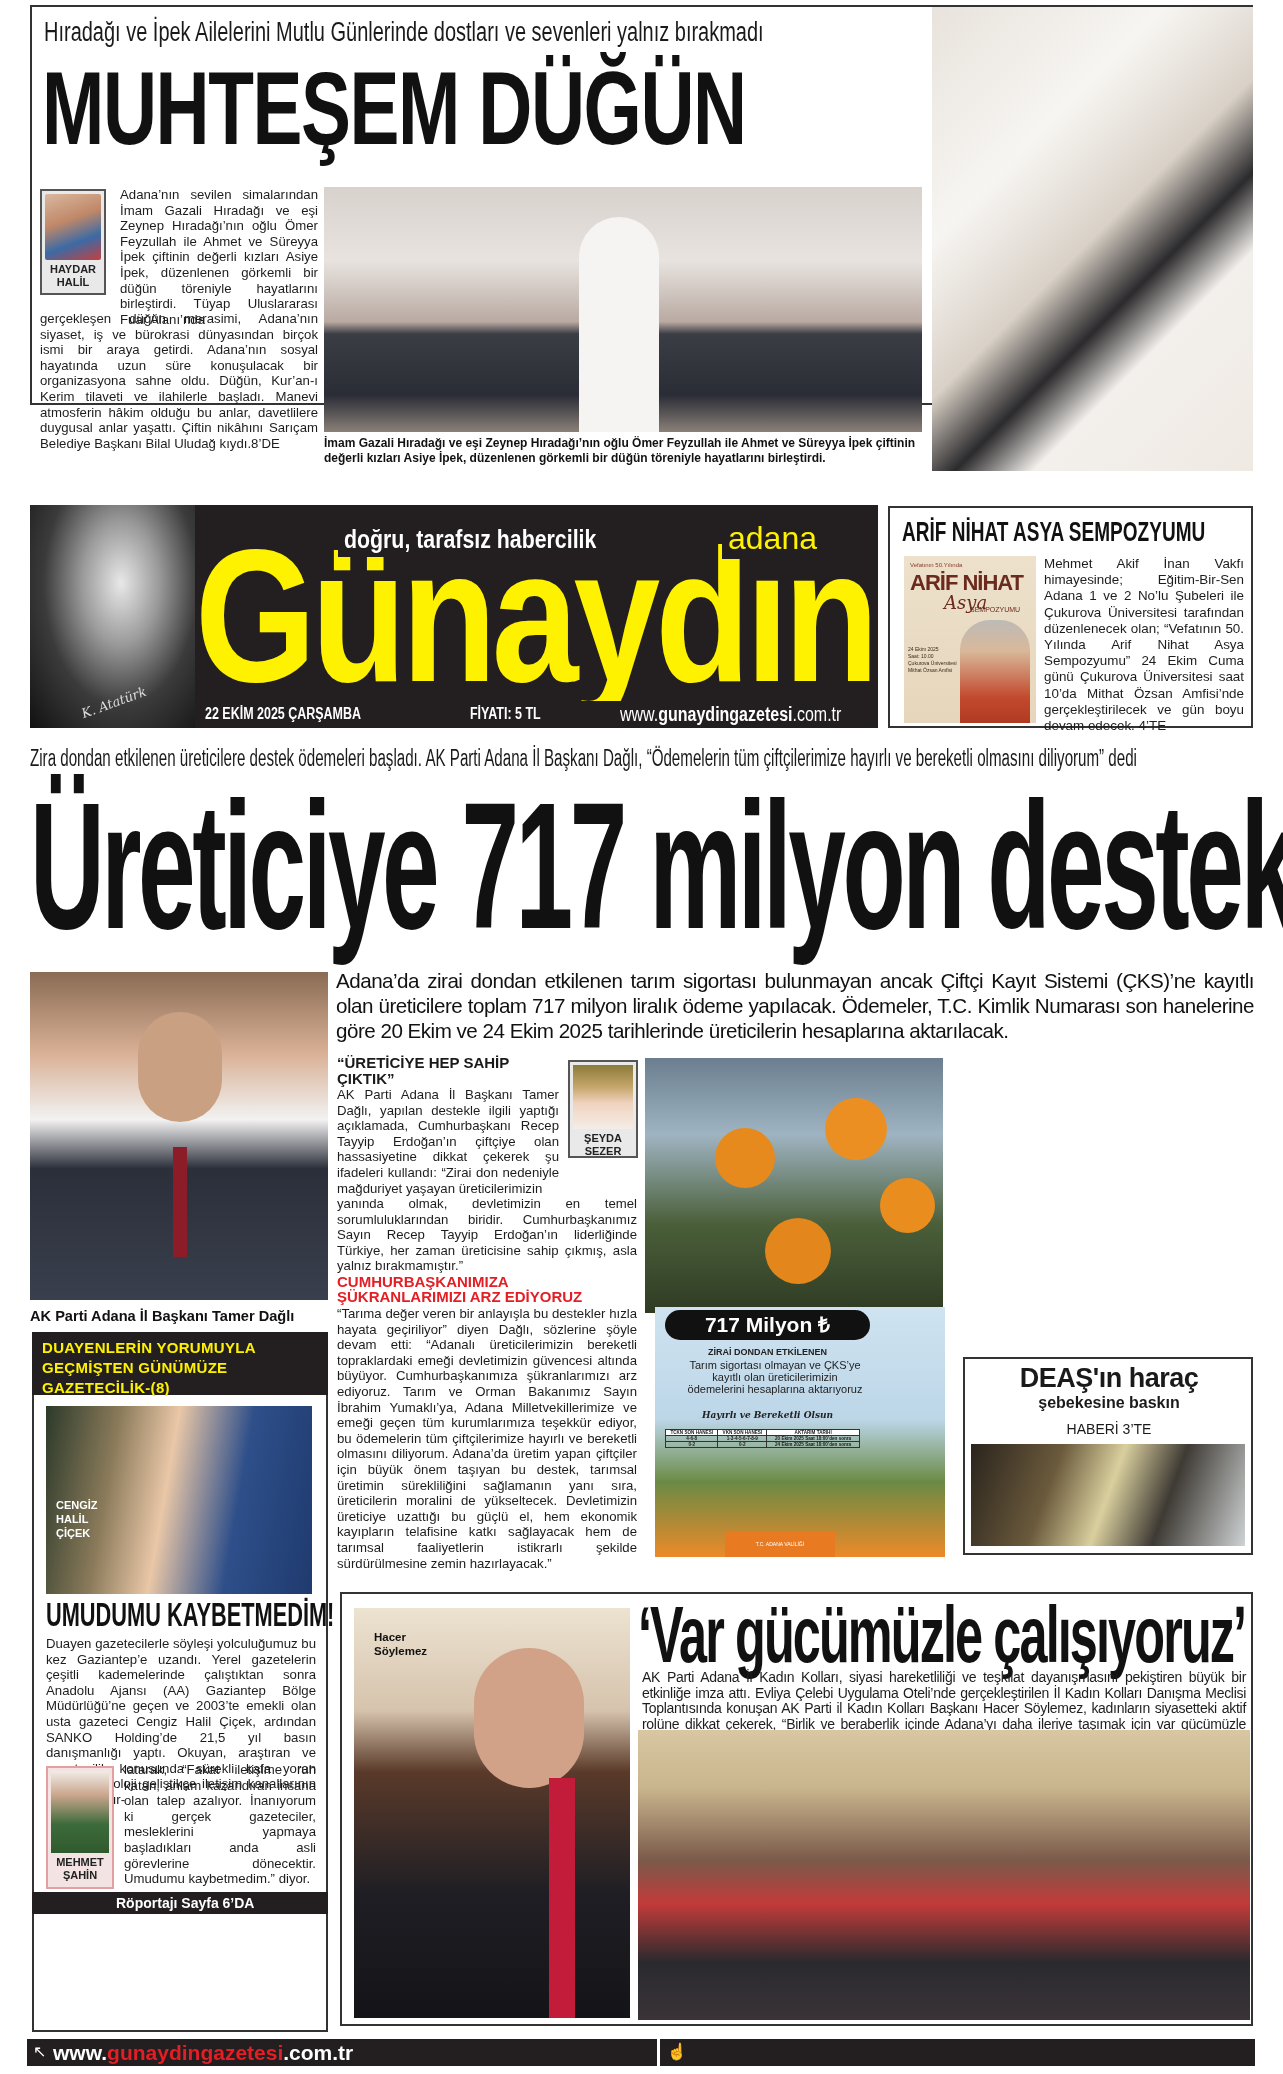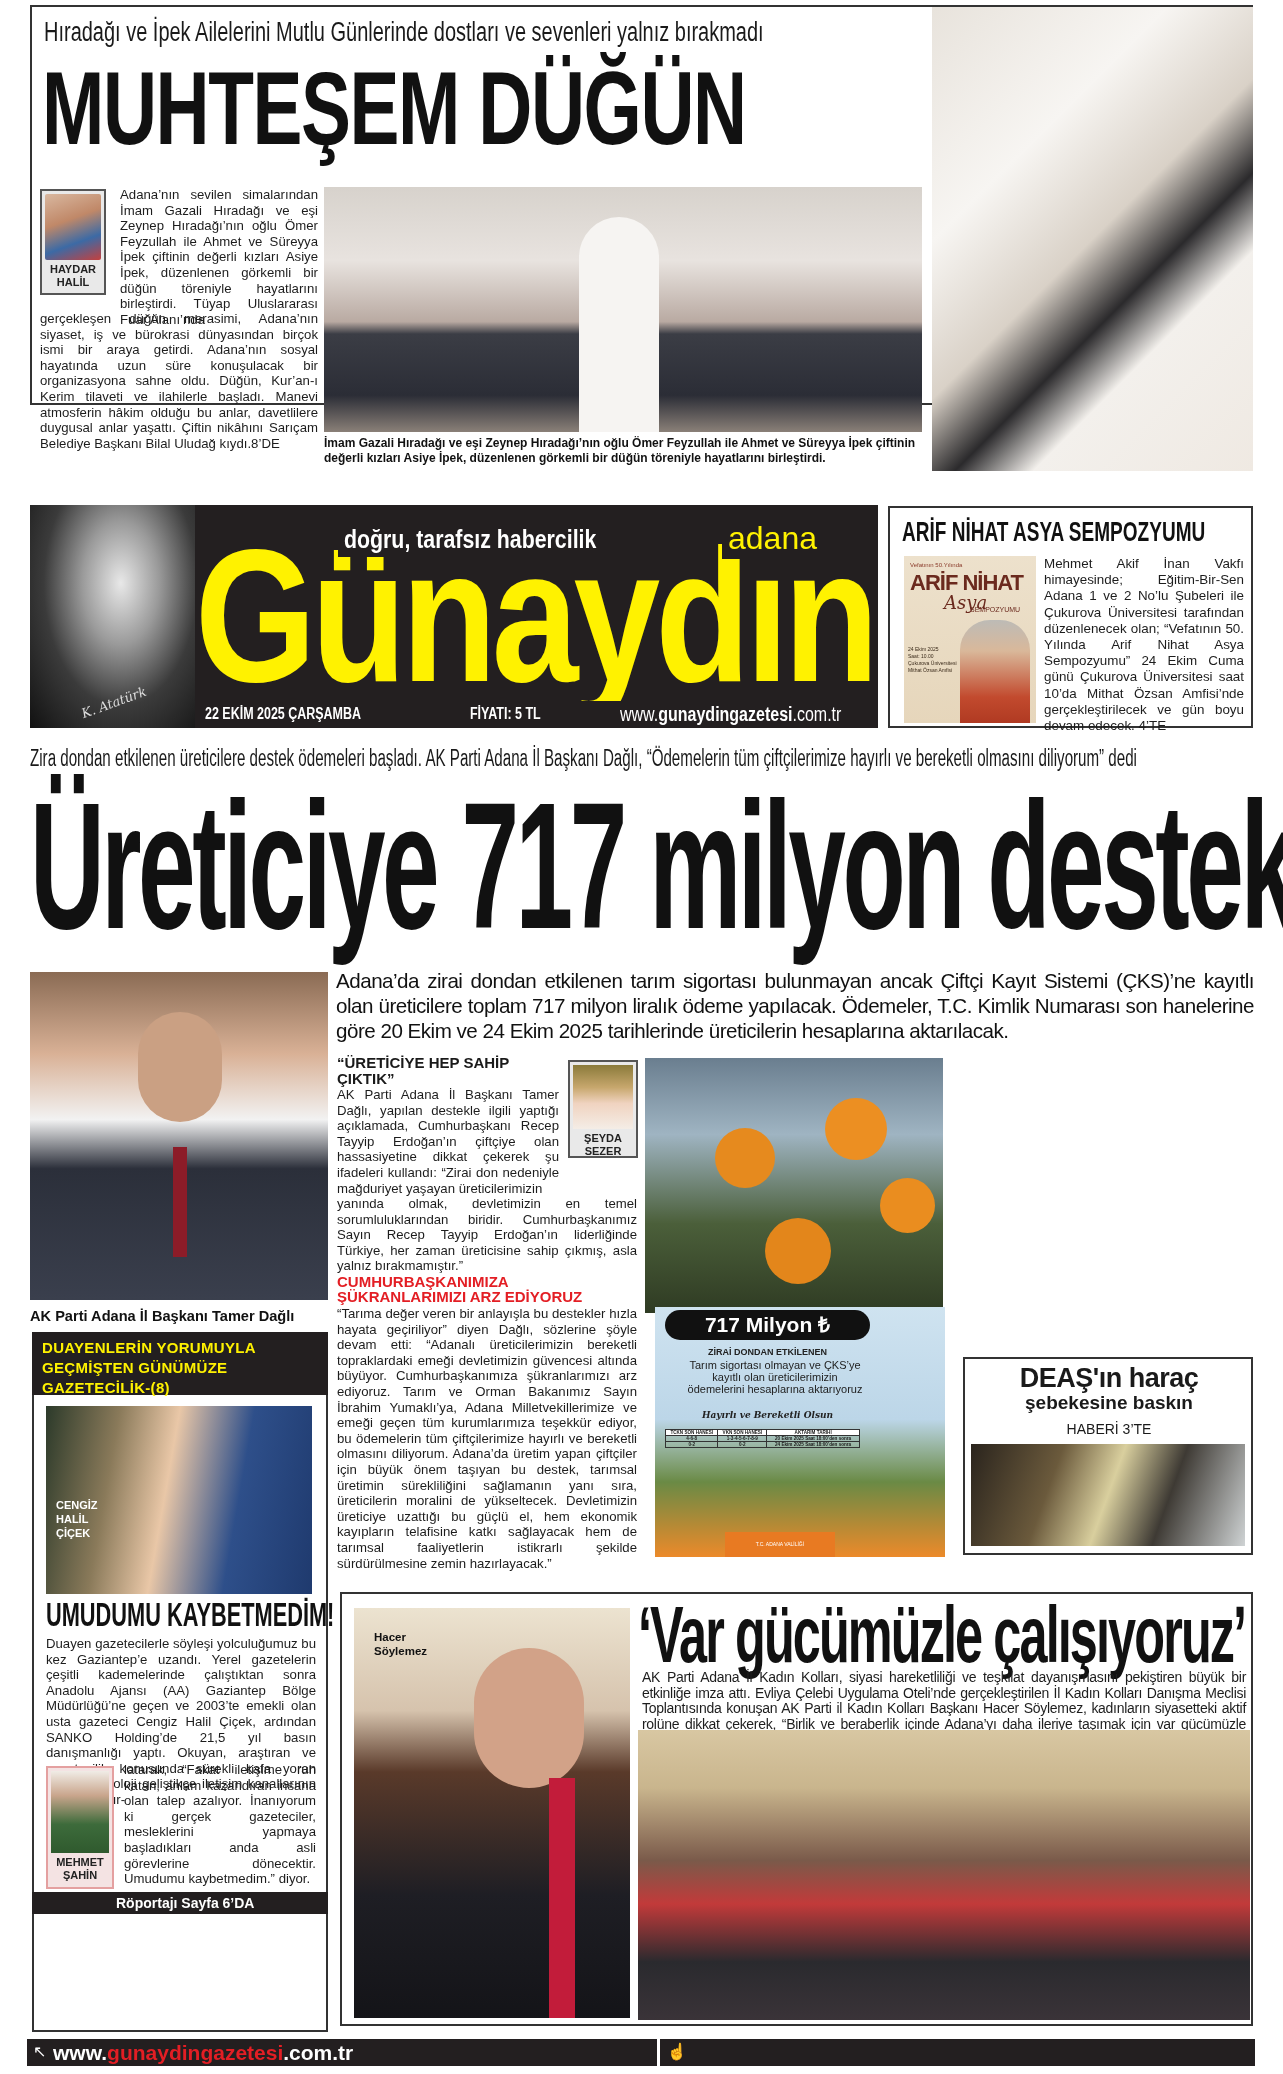--- a/index.html
+++ b/index.html
@@ -133,21 +133,21 @@
       <td style="border:1px solid #333;">0-2</td>
       <td style="border:1px solid #333;">24 Ekim 2025 Saat 18:00’den sonra</td>
     </tr>
   </tbody>
     </table>
   <div style="position:absolute;left:70px;top:225px;width:110px;height:25px;background:#e87a22;color:#fff;font-size:5px;text-align:center;line-height:25px;">T.C. ADANA VALİLİĞİ</div>
 </div>
 
 <div class="abs" style="left:963px;top:1357px;width:290px;height:198px;border:2px solid #333;">
   <div class="abs" style="left:8px;top:5px;width:272px;text-align:center;font-weight:bold;font-size:27px;line-height:28px;letter-spacing:-0.5px;">DEAŞ'ın haraç</div>
-  <div class="abs" style="left:8px;top:32px;width:272px;text-align:center;font-weight:bold;font-size:19px;line-height:24px;">şebekesine baskın</div>
+  <div class="abs" style="left:8px;top:32px;width:272px;text-align:center;font-weight:bold;font-size:16px;line-height:24px;">şebekesine baskın</div>
   <div class="abs" style="left:8px;top:62px;width:272px;text-align:center;font-size:14px;">HABERİ 3’TE</div>
   <div class="photo" style="left:6px;top:85px;width:274px;height:102px;background:linear-gradient(110deg,#2a241d 0%,#6b5a3c 30%,#d9cf9e 50%,#3e3a34 70%,#cfd3d4 100%);"></div>
 </div>
 
 <div class="abs" style="left:32px;top:1332px;width:296px;height:700px;border:2px solid #333;border-top:none;">
   <div class="abs" style="left:-2px;top:0;width:296px;height:63px;background:#231f20;padding:6px 10px;">
     <div style="font-weight:bold;font-size:15px;line-height:20px;color:#fff200;letter-spacing:0.3px;">DUAYENLERİN YORUMUYLA GEÇMİŞTEN GÜNÜMÜZE GAZETECİLİK-(8)</div>
   </div>
   <div class="photo" style="left:12px;top:74px;width:266px;height:188px;background:linear-gradient(100deg,#2c3a2a 0%,#8a7a5a 25%,#e9c7a7 45%,#2e4f8a 70%,#1f3a6e 100%);">
     <div style="position:absolute;left:10px;top:92px;font-weight:bold;font-size:11px;line-height:14px;color:#fff;">

